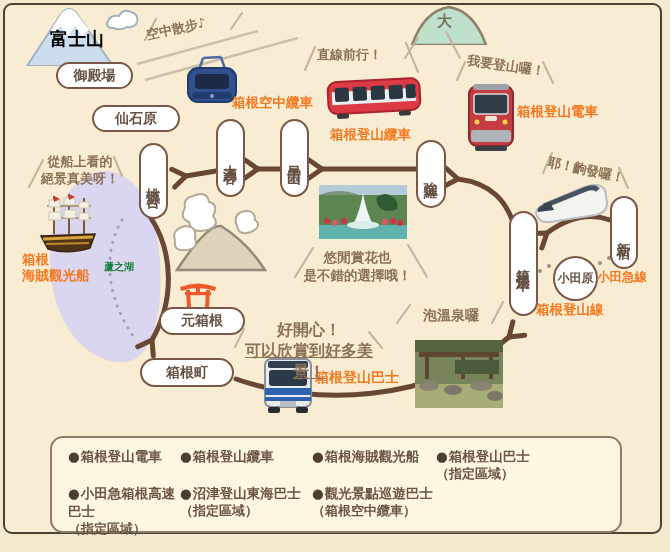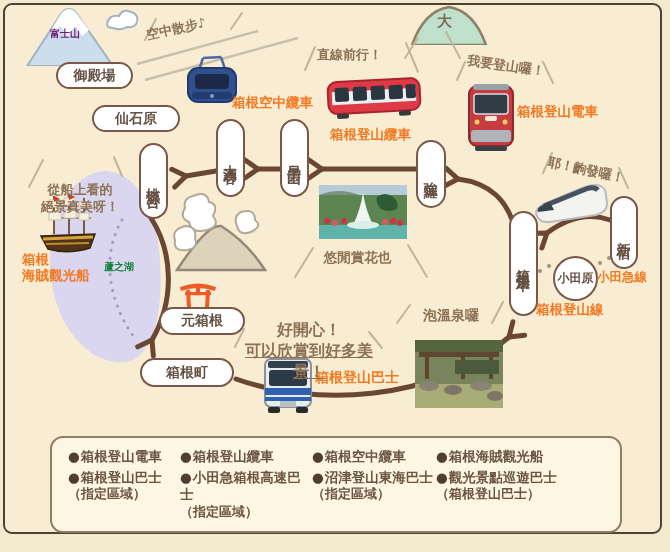--- a/index.html
+++ b/index.html
@@ -34,21 +34,21 @@
 <div id="app">
   <div class="frame"></div>
 
   <div class="lake"></div>
 
   <svg class="ill" style="left:25px;top:4px;" width="115" height="62" viewBox="0 0 115 62">
     <path d="M2 62 L36 10 Q44 0 52 10 L88 62 Z" fill="#ccdded" stroke="#a3b2c2" stroke-width="2"></path>
     <path d="M26 26 L36 10 Q44 0 52 10 L64 26 L57 32 L50 22 L43 32 L35 22 L29 31 Z" fill="#ffffff"></path>
     <path d="M82 20 Q84 10 94 12 Q98 4 106 8 Q114 10 112 18 Q110 24 102 23 Q96 27 88 24 Q82 24 82 20Z" fill="#ffffff" stroke="#a3b2c2" stroke-width="2"></path>
   </svg>
-  <div class="geo" style="left:50px;top:27px;color:#701a75;font-size:10px;">富士山</div>
+  <div class="geo" style="left:50px;top:27px;color:#000000;font-size:18px;">富士山</div>
 
   <svg class="ill" style="left:410px;top:5px;" width="78" height="40" viewBox="0 0 78 40">
     <path d="M2 40 Q14 6 39 2 Q64 6 76 40 Z" fill="#bfe0ca" stroke="#8d8068" stroke-width="2.5"></path>
   </svg>
   <div class="geo" style="left:437px;top:12px;color:#77705a;font-size:15px;">大</div>
 
   <svg class="ill" style="left:163px;top:186px;" width="112" height="88" viewBox="0 0 112 88">
     <path d="M14 84 Q44 38 58 40 Q84 56 102 84 Z" fill="#ddd2ba" stroke="#94887a" stroke-width="2.5"></path>
     <g fill="#ffffff" stroke="#b3a896" stroke-width="2">
       <path d="M30 10 Q44 4 46 16 Q56 18 50 30 Q58 40 44 44 Q28 48 26 36 Q16 32 22 22 Q20 12 30 10Z"></path>
@@ -255,38 +255,38 @@
     <span style="display:block;">箱根</span>
     <span style="display:block;">海賊觀光船</span>
   </div>
   <div class="olabel" style="left:315px;top:369px;font-size:14px;">箱根登山巴士</div>
 
   <div class="cap" style="left:146px;top:20px;transform:rotate(-12deg);">空中散步♪</div>
   <div class="cap" style="left:317px;top:46px;">直線前行！</div>
   <div class="cap" style="left:467px;top:57px;transform:rotate(8deg);">我要登山囉！</div>
   <div class="cap" style="left:548px;top:153px;transform:rotate(12deg);transform-origin:left center;">耶！齣發囉！</div>
   <div class="cap c2" style="left:32px;top:154px;width:96px;">
-    <span style="display:block;margin-top:28px;">從船上看的</span>
+    <span style="display:block;">從船上看的</span>
     <span style="display:block;">絕景真美呀！</span>
   </div>
   <div class="cap c2" style="left:300px;top:249px;width:115px;font-size:13.5px;">
     <span style="display:block;">悠閒賞花也</span>
+    <span style="display:block;">是不錯的選擇哦！</span>
   </div>
   <div class="cap c2" style="left:243px;top:320px;width:132px;font-size:16px;">
     <span style="display:block;">好開心！</span>
     <span style="display:block;text-decoration:underline;">可以欣賞到好多美景！</span>
   </div>
   <div class="cap" style="left:423px;top:307px;font-size:14px;">泡溫泉囉</div>
   <div class="lakelbl" style="left:104px;top:260px;">蘆之湖</div>
 
   <div class="legend">
     <div class="lg-grid">
       <div class="lg-cell"><span class="blt">●</span><span>箱根登山電車</span></div>
       <div class="lg-cell"><span class="blt">●</span><span>箱根登山纜車</span></div>
-      <div class="lg-cell"><span class="blt">●</span><span>箱根空中纜車</span></div>
       <div class="lg-cell"><span class="blt">●</span><span>箱根海賊觀光船</span></div>
       <div class="lg-cell"><span class="blt">●</span><span>箱根登山巴士</span><div class="lg-note">（指定區域）</div></div>
       <div class="lg-cell"><span class="blt">●</span><span>小田急箱根高速巴士</span><div class="lg-note">（指定區域）</div></div>
       <div class="lg-cell"><span class="blt">●</span><span>沼津登山東海巴士</span><div class="lg-note">（指定區域）</div></div>
-      <div class="lg-cell"><span class="blt">●</span><span>觀光景點巡遊巴士</span><div class="lg-note">（箱根登山巴士）</div></div>
+      <div class="lg-cell"><span class="blt">●</span><span>觀光景點巡遊巴士</span><div class="lg-note">（箱根空中纜車）</div></div>
     </div>
   </div>
 </div>
 
 </body></html>

